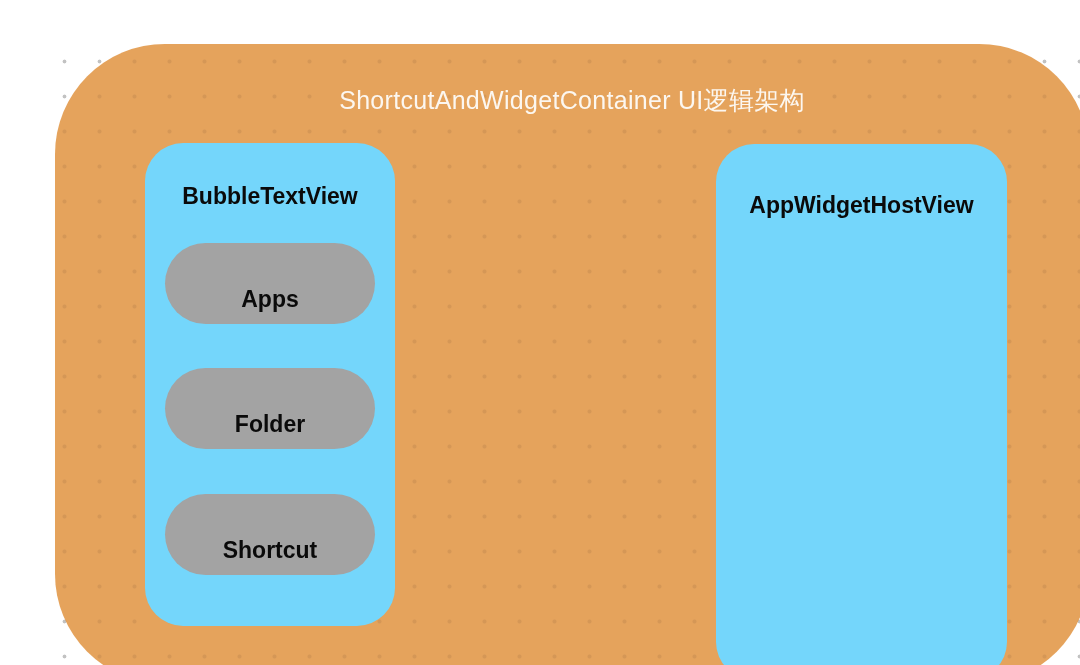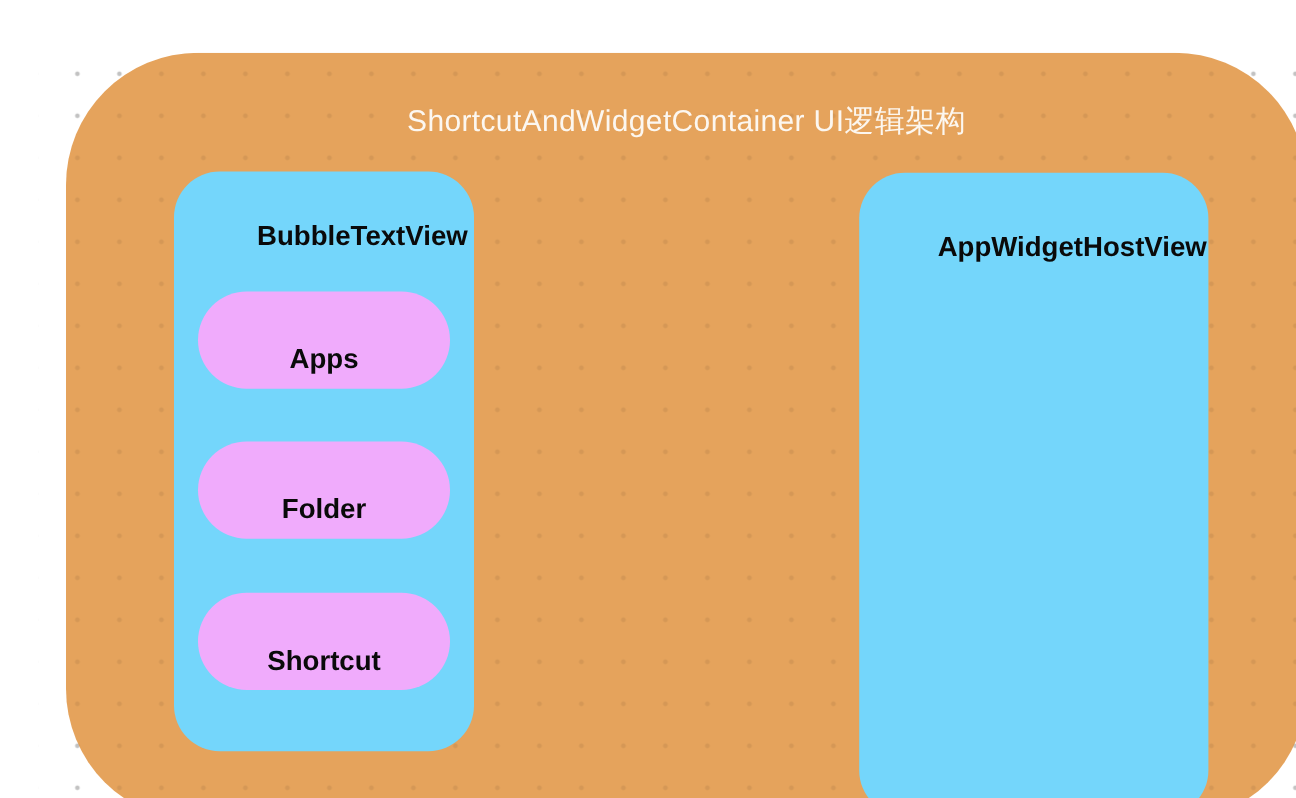--- a/index.html
+++ b/index.html
@@ -50,28 +50,27 @@
   .panel-right { left: 661px; top: 100px; width: 291px; height: 536px; }
 
   .panel-label {
     position: absolute;
     left: 0;
     width: 100%;
     text-align: center;
     font-size: 23px;
     font-weight: 700;
     color: #0a0a0a;
-    margin-left: 32px;
   }
   .panel-left  .panel-label { top: 24px; }
   .panel-right .panel-label { top: 32px; }
 
   .pill {
     position: absolute;
-    background: #f0abfc;
+    background: #a3a3a3;
     border-radius: 41px;
     text-align: center;
     font-size: 23px;
     font-weight: 700;
     color: #0a0a0a;
     line-height: 81px;
     height: 81px;
   }
   .panel-left .pill  { left: 20px; width: 210px; }
   .pill-apps     { top: 100px; }

